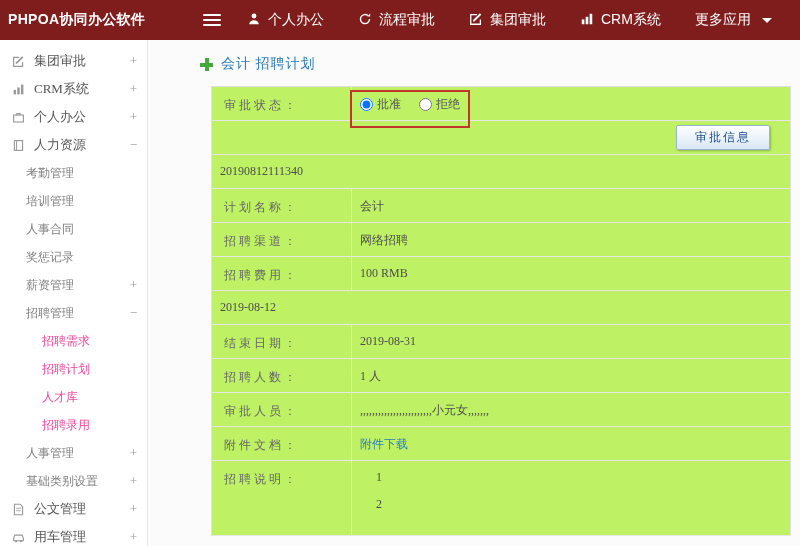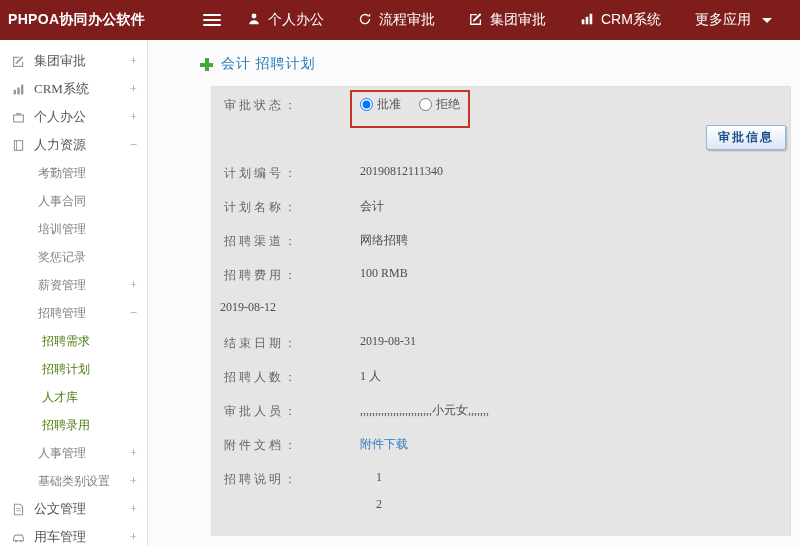--- a/index.html
+++ b/index.html
@@ -21,49 +21,49 @@
 
   
   .sidebar { position: absolute; left: 0; top: 40px; width: 148px; bottom: 0;
              background: #fff; border-right: 1px solid #e4e4e4; padding-top: 7px;
              overflow: hidden; font-family: "Liberation Serif", serif; }
   .side-item { display: flex; align-items: center; height: 28px;
                padding: 0 10px 0 12px; cursor: pointer; color: #555; font-size: 13px; }
   .side-item .sicon { width: 17px; margin-right: 5px; display: flex; align-items: center; flex: none; }
   .side-item .slabel { flex: 1; white-space: nowrap; overflow: hidden; }
   .side-item .stoggle { color: #9a9a9a; font-size: 13px; width: 12px; text-align: right; }
-  .side-item.lvl1 { padding-left: 38px; font-size: 12px; color: #7f7f7f; }
-  .side-item.lvl2 { padding-left: 42px; font-size: 12px; color: #4d7c0f; }
+  .side-item.lvl1 { padding-left: 26px; font-size: 12px; color: #7f7f7f; }
+  .side-item.lvl2 { padding-left: 42px; font-size: 12px; color: #ec4899; }
 
   
   .main { position: absolute; left: 149px; top: 40px; right: 0; bottom: 0;
           background: #fbfbfb; overflow: hidden; font-family: "Liberation Serif", serif; }
   .breadcrumb { display: flex; align-items: center; gap: 8px; padding: 15px 0 13px 51px; }
   .plus-icon { position: relative; width: 13px; height: 13px; flex: none; }
   .plus-icon::before, .plus-icon::after { content: ""; position: absolute; background: #46a73c; }
   .plus-icon::before { left: 5px; top: 0; width: 4px; height: 13px; }
   .plus-icon::after  { left: 0; top: 5px; width: 13px; height: 4px; }
   .crumb-text { color: #2a7ab8; font-size: 14px; font-weight: normal; letter-spacing: 1px; }
 
-  .form-table { margin-left: 62px; width: 580px; background: #e5e5e5;
+  .form-table { margin-left: 62px; width: 580px; background: #bef264;
                 border: 1px solid #e0e0e0; border-bottom: none; }
   .row { display: flex; border-bottom: 1px solid #e6e6e6; min-height: 34px; }
   .lbl { width: 140px; flex: none; border-right: 1px solid #e6e6e6;
          padding: 10px 6px 4px 12px; font-size: 12px; color: #666; letter-spacing: 3px; }
   .val { flex: 1; padding: 9px 10px 4px 8px; font-size: 12px; color: #4d4d4d; word-break: break-all; }
 
   .radio-wrap { position: relative; display: inline-flex; gap: 18px; align-items: flex-start; }
   .radio-wrap label { display: inline-flex; align-items: center; gap: 4px;
                       font-size: 12px; color: #555; cursor: pointer; }
   .radio-wrap input { margin: 0; cursor: pointer; }
   .red-box { position: absolute; left: -10px; top: -6px; width: 120px; height: 38px;
              border: 2px solid #c2352b; pointer-events: none; z-index: 5; }
 
   .btn-row { justify-content: flex-end; align-items: center; }
-  .approve-btn { margin-right: 4px; padding: 3px 11px; font-size: 12px; font-weight: bold;
+  .approve-btn { margin-right: 20px; padding: 3px 18px; font-size: 12px; font-weight: normal;
                  color: #1d4f8f; background: linear-gradient(#ffffff, #d9e7f4);
                  border: 1px solid #98b6d4; border-radius: 2px;
                  box-shadow: 1px 1px 2px rgba(0,0,0,.25); cursor: pointer;
                  font-family: "Liberation Serif", serif; letter-spacing: 2px; }
 
   a.file-link { color: #2e7cc3; text-decoration: none; cursor: pointer; }
   .note-row { min-height: 75px; gap: 16px; }
   .note-line2 { margin-top: 12px; }
 </style>
 </head>
@@ -165,24 +165,24 @@
         </svg>
     </span>
     <span class="slabel">人力资源</span>
     <span class="stoggle">−</span>
   </div>
 
   <div class="side-item lvl1">
     <span class="slabel">考勤管理</span>
   </div>
   <div class="side-item lvl1">
+    <span class="slabel">培训管理</span>
+  </div>
+  <div class="side-item lvl1">
     <span class="slabel">人事合同</span>
-  </div>
-  <div class="side-item lvl1">
-    <span class="slabel">培训管理</span>
   </div>
   <div class="side-item lvl1">
     <span class="slabel">奖惩记录</span>
   </div>
   <div class="side-item lvl1">
     <span class="slabel">薪资管理</span>
     <span class="stoggle">+</span>
   </div>
   <div class="side-item lvl1">
     <span class="slabel">招聘管理</span>
@@ -261,21 +261,20 @@
           </label>
         </span>
       </div>
     </div>
 
     <div class="row btn-row">
       <button class="approve-btn">审批信息</button>
     </div>
 
     <div class="row">
-      <div class="lbl">计划编号：</div>
       <div class="val">20190812111340</div>
     </div>
     <div class="row">
       <div class="lbl">计划名称：</div>
       <div class="val">会计</div>
     </div>
     <div class="row">
       <div class="lbl">招聘渠道：</div>
       <div class="val">网络招聘</div>
     </div>

